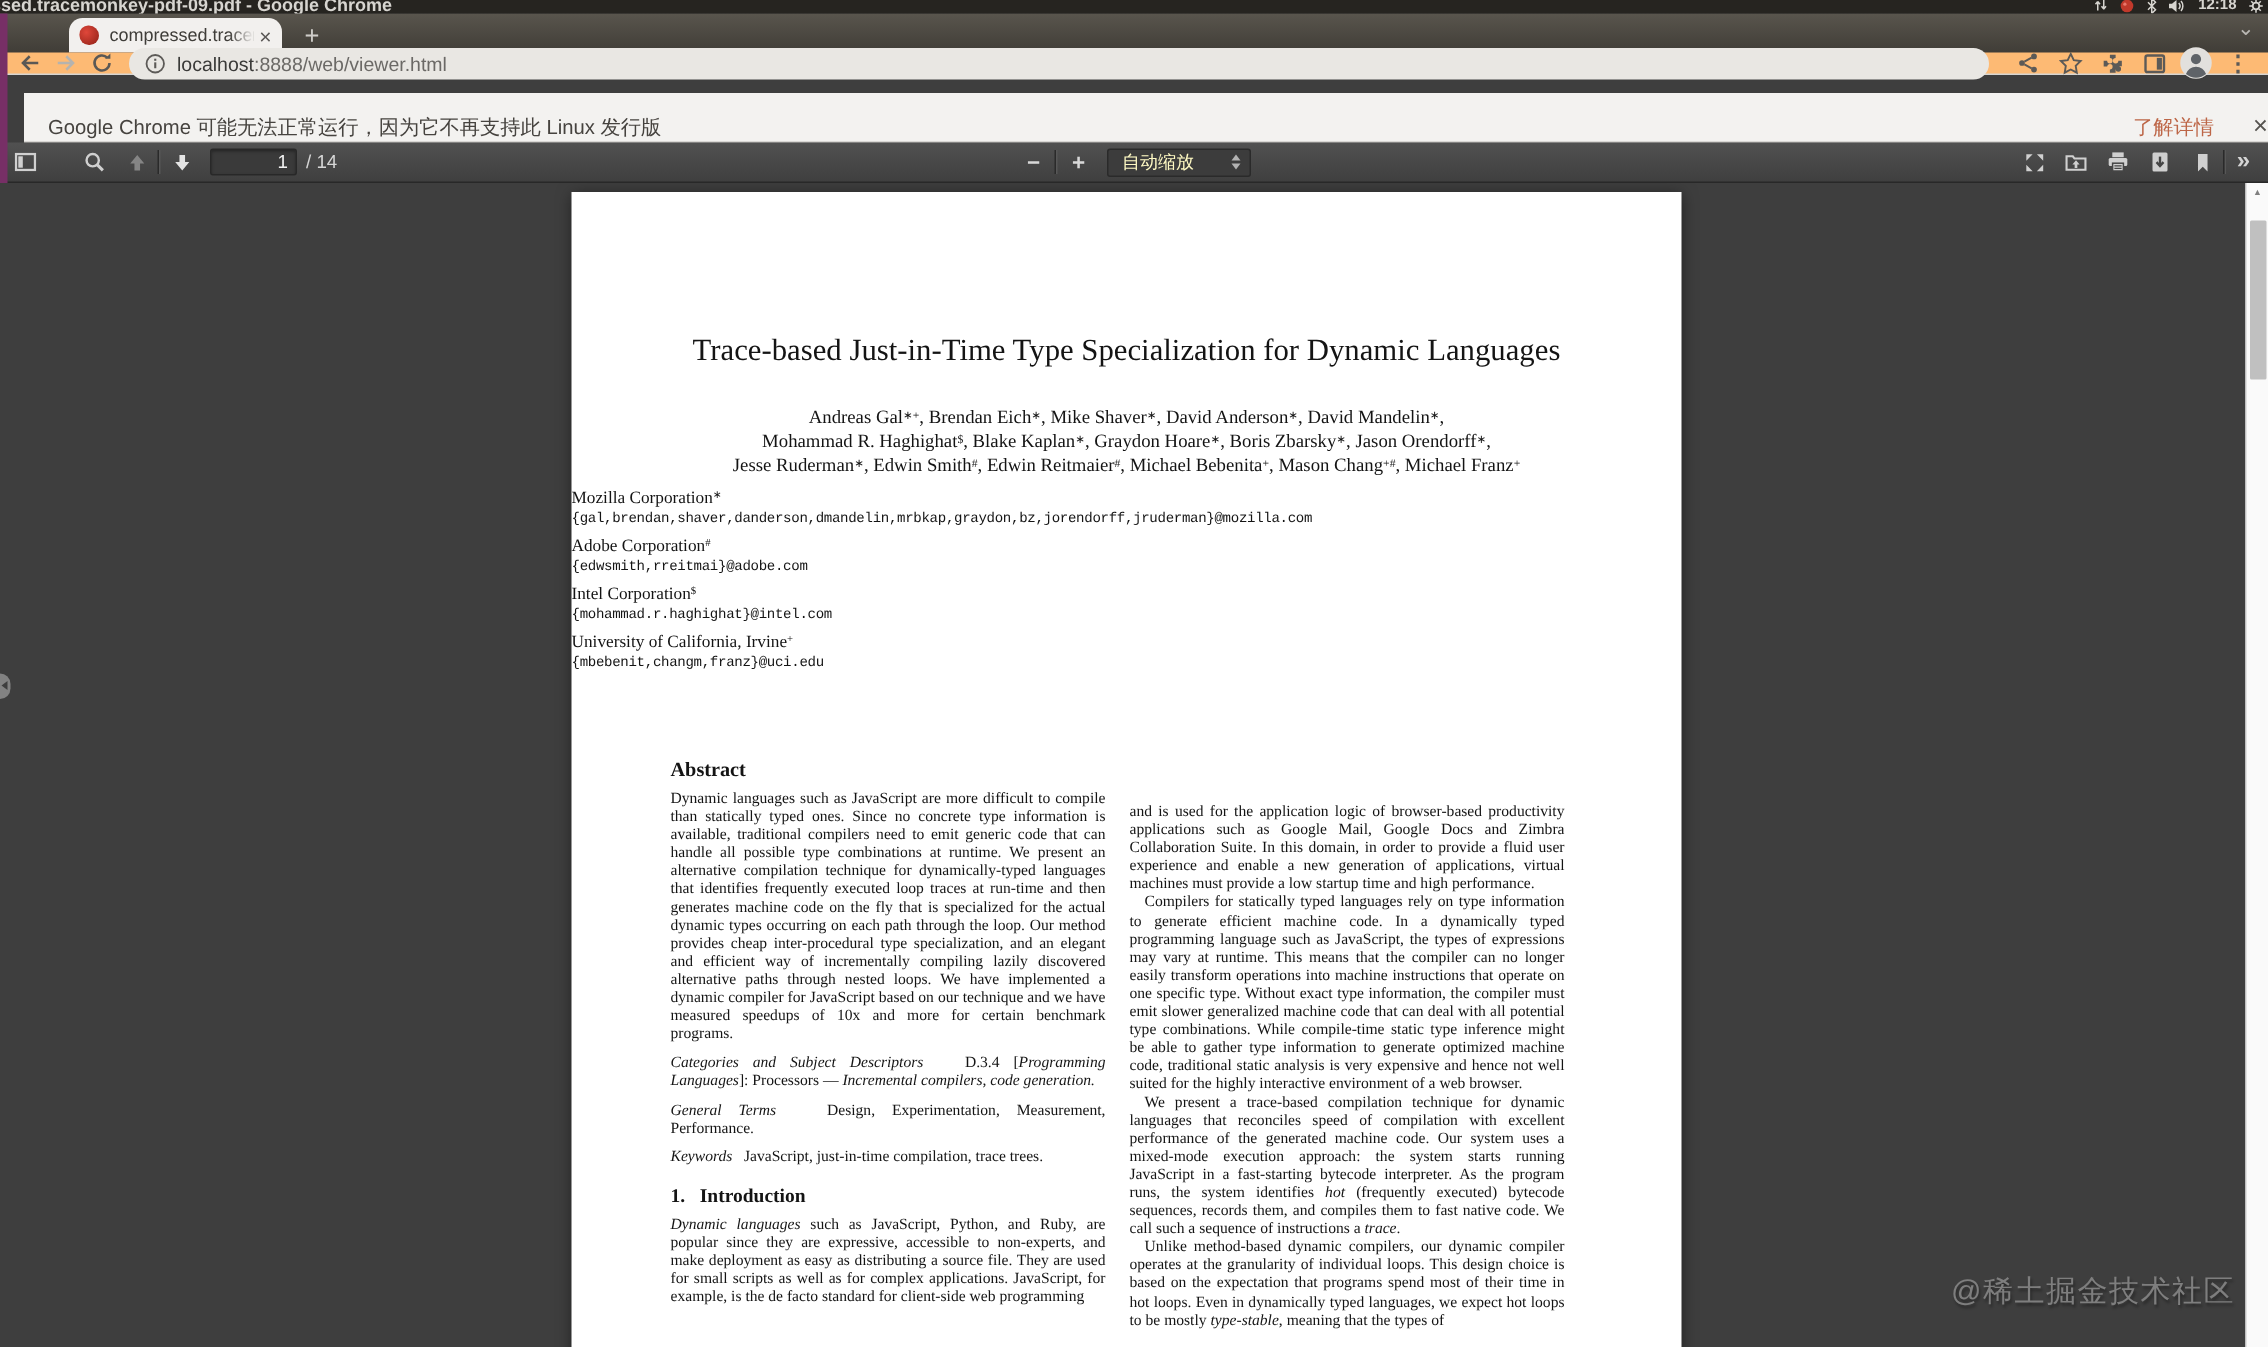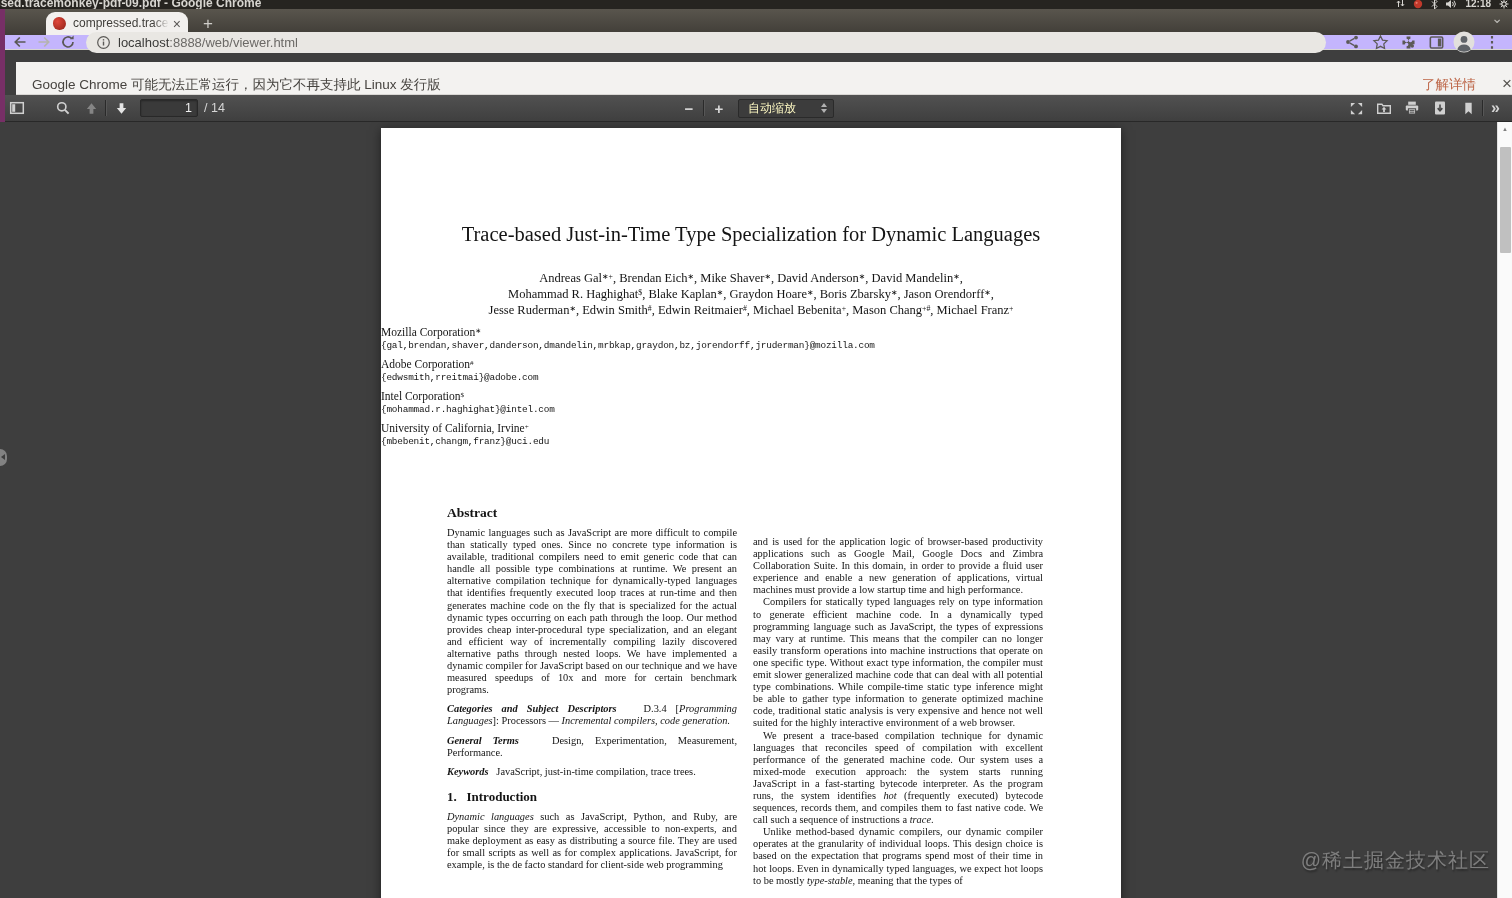--- a/index.html
+++ b/index.html
@@ -18,21 +18,21 @@
   .accent{position:absolute;left:0;top:9px;width:5px;height:113px;background:#772f66;z-index:50}
   .tab{position:absolute;left:46px;top:3px;width:142px;height:23px;background:#f2f0ee;border-radius:9px 9px 0 0;display:flex;align-items:center;padding:0 7px;cursor:default}
   .favicon{width:13px;height:13px;border-radius:46% 54% 50% 50%;background:radial-gradient(circle at 35% 35%,#e0473a,#8e2016);flex:0 0 auto;margin-right:7px}
   .tab-label{position:relative;flex:1;font-size:12px;color:#3f3d39;white-space:nowrap;overflow:hidden;height:15px;line-height:15px}
   .tab-label .fade{position:absolute;right:0;top:0;width:16px;height:100%;background:linear-gradient(90deg,rgba(242,240,238,0),#f2f0ee)}
   .tab-close{font-size:14px;line-height:14px;color:#5a5856;margin-left:4px;cursor:pointer}
   .newtab{position:absolute;left:198px;top:5px;width:20px;height:20px;color:#cfcdc9;font-size:17px;line-height:19px;text-align:center;cursor:pointer}
   .tab-chevron{position:absolute;right:9px;top:1px;color:#b9b7b3;font-size:14px;cursor:pointer}
 
   
-  .toolbar{position:absolute;left:0;top:35px;width:1512px;height:15px;background:#c4b5fd;border-bottom:1px solid #d8d6d2;display:flex;align-items:center;padding:0 8px;z-index:30}
+  .toolbar{position:absolute;left:0;top:35px;width:1512px;height:15px;background:#fdba74;border-bottom:1px solid #d8d6d2;display:flex;align-items:center;padding:0 8px;z-index:30}
   .navbtn{width:24px;height:24px;display:flex;align-items:center;justify-content:center;color:#5a5855;cursor:pointer;flex:0 0 auto}
   .navbtn.disabled{color:#b5b3af}
   .omnibox{flex:1;height:21px;margin:0 10px 0 6px;background:#e9e7e3;border-radius:11px;display:flex;align-items:center;padding:0 10px;cursor:text}
   .omnibox .url{font-size:13px;margin-left:7px;white-space:nowrap}
   .url .host{color:#3a3a38}
   .url .path{color:#6b6966}
   .tbicon{width:24px;height:24px;display:flex;align-items:center;justify-content:center;color:#5c5a57;cursor:pointer;flex:0 0 auto;margin-left:4px}
   .kebab{font-size:15px;font-weight:bold;color:#5c5a57}
 
   
@@ -78,21 +78,21 @@
   .affil-email{font-family:"Liberation Mono",monospace;font-size:9.4px;line-height:13px;letter-spacing:-.2px}
   .cols{display:flex;gap:16px;padding:0 66px;margin-top:57px}
   .col{width:290px}
   .col-right{margin-top:31px}
   .h1{font-size:13.5px;font-weight:bold;line-height:16px;margin-bottom:6px}
   .h2{font-size:13px;font-weight:bold;margin:11px 0 6px}
   .para{text-align:justify;font-size:10.4px;line-height:12.1px}
   .para.ind{text-indent:10px}
   .para.labeled{margin-top:7px}
   .it{font-style:italic}
-  .lbl{font-weight:bold;font-style:italic}
+  .lbl{font-weight:normal;font-style:italic}
 </style>
 </head>
 <body>
 
 <div class="screen">
 
   <div class="sysbar">
     <span class="wtitle">ssed.tracemonkey-pdf-09.pdf - Google Chrome</span>
     <span class="tray">
       <svg width="9" height="9" viewBox="0 0 9 9">

